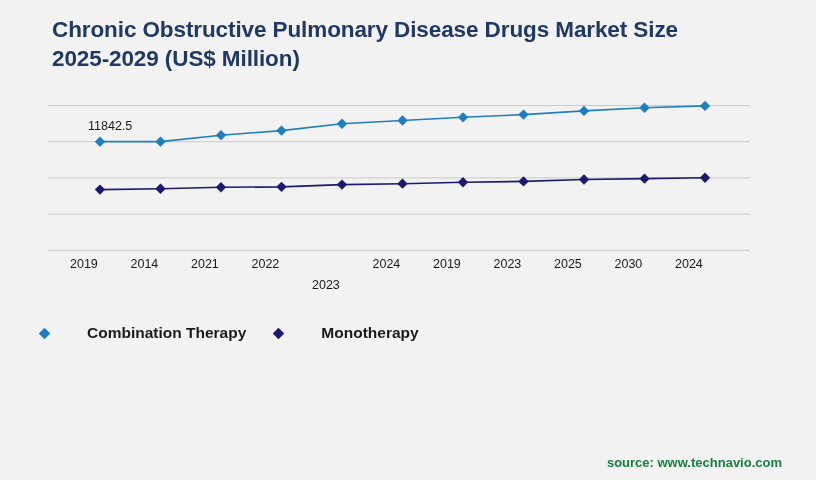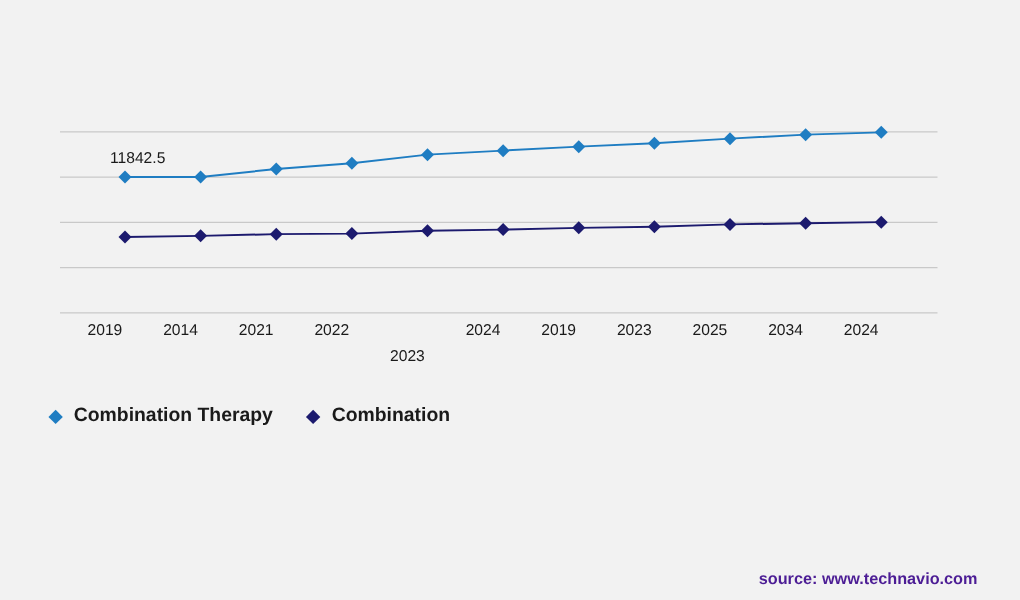--- a/index.html
+++ b/index.html
@@ -75,36 +75,39 @@
   .legend-marker {
     width: 13px;
     height: 13px;
     display: block;
   }
   .legend-label {
     font-size: 15.5px;
     font-weight: bold;
     color: #1A1A1A;
     white-space: nowrap;
+    margin-left: 28px;
   }
   #source-note {
     position: absolute;
     right: 34px;
     top: 455px;
     font-size: 13px;
     font-weight: bold;
-    color: #4c1d95;
+    color: #15803d;
     white-space: nowrap;
   }
 </style>
 </head>
 <body>
 
 <div id="page">
 
+  <div id="chart-title">Chronic Obstructive Pulmonary Disease Drugs Market Size
+2025-2029 (US$ Million)</div>
 
   <div id="plot-area">
     <svg id="plot-svg" width="816" height="300">
       <g id="gridlines">
           <line x1="48" x2="750" y1="105.5" y2="105.5" stroke="#C9C9C9" stroke-width="1"></line>
           <line x1="48" x2="750" y1="141.7" y2="141.7" stroke="#C9C9C9" stroke-width="1"></line>
           <line x1="48" x2="750" y1="177.9" y2="177.9" stroke="#C9C9C9" stroke-width="1"></line>
           <line x1="48" x2="750" y1="214.10000000000002" y2="214.10000000000002" stroke="#C9C9C9" stroke-width="1"></line>
           <line x1="48" x2="750" y1="250.3" y2="250.3" stroke="#C9C9C9" stroke-width="1"></line>
         </g>
@@ -139,35 +142,35 @@
     <div id="x-axis-labels">
         <div class="x-tick-label" style="left: 70px;">2019</div>
         <div class="x-tick-label" style="left: 130.5px;">2014</div>
         <div class="x-tick-label" style="left: 191px;">2021</div>
         <div class="x-tick-label" style="left: 251.5px;">2022</div>
         <div class="x-tick-label" style="left: 312px; margin-top: 21px;">2023</div>
         <div class="x-tick-label" style="left: 372.5px;">2024</div>
         <div class="x-tick-label" style="left: 433px;">2019</div>
         <div class="x-tick-label" style="left: 493.5px;">2023</div>
         <div class="x-tick-label" style="left: 554px;">2025</div>
-        <div class="x-tick-label" style="left: 614.5px;">2034</div>
+        <div class="x-tick-label" style="left: 614.5px;">2030</div>
         <div class="x-tick-label" style="left: 675px;">2024</div>
       </div>
   </div>
 
   <div id="legend">
       <div class="legend-item">
         <svg class="legend-marker" viewBox="0 0 14 14">
           <path d="M 7 0.8 L 13.2 7 L 7 13.2 L 0.8 7 Z" fill="#1F7DC2"></path>
         </svg>
         <span class="legend-label">Combination Therapy</span>
       </div>
       <div class="legend-item">
         <svg class="legend-marker" viewBox="0 0 14 14">
           <path d="M 7 0.8 L 13.2 7 L 7 13.2 L 0.8 7 Z" fill="#1C1A6E"></path>
         </svg>
-        <span class="legend-label">Combination</span>
+        <span class="legend-label">Monotherapy</span>
       </div>
     </div>
 
   <div id="source-note">source: www.technavio.com</div>
 
 </div>
 
 </body></html>

